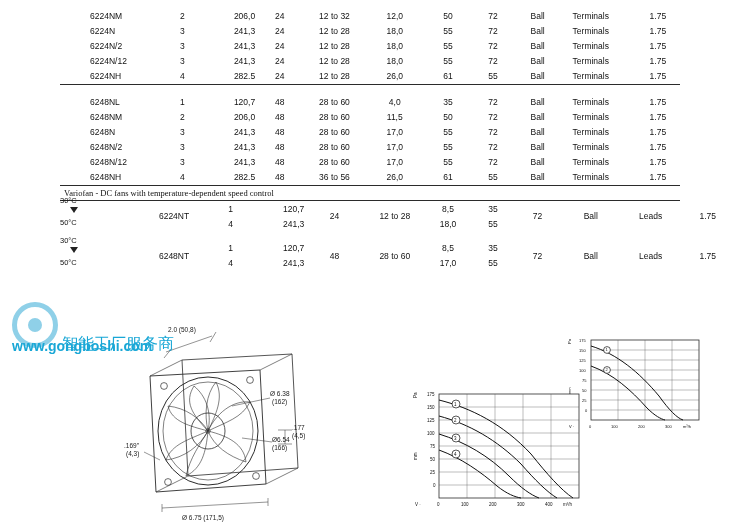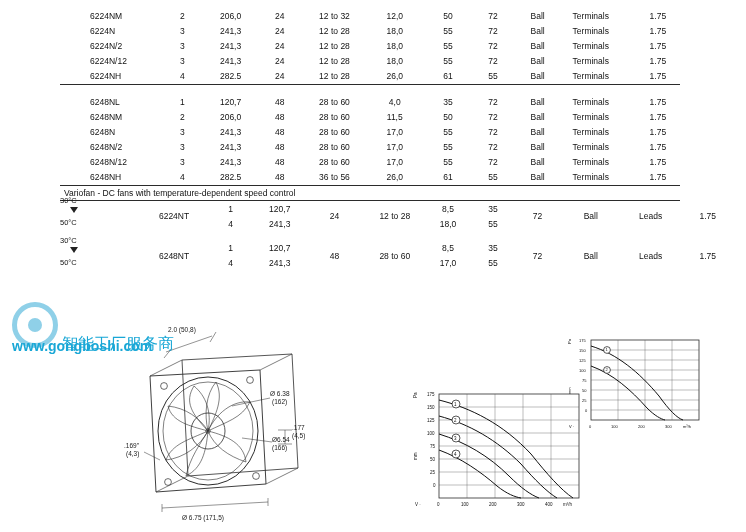--- a/index.html
+++ b/index.html
@@ -5,36 +5,36 @@
   html,body{margin:0;padding:0;background:#ffffff;}
   body{width:746px;height:532px;position:relative;font-family:"Liberation Sans",sans-serif;color:#111;overflow:hidden;}
   .page{position:absolute;left:0;top:0;width:746px;height:376px;}
 
   
   .spec-table{position:absolute;left:60px;top:8px;width:670px;font-size:8.5px;}
   table{border-collapse:collapse;width:100%;}
   td{padding:1px 0 1px 0;vertical-align:middle;white-space:nowrap;}
   .c-model{width:86px;padding-left:30px;}
   .c-phase{width:56px;text-align:center;}
-  .c-dim{width:64px;text-align:center;}
+  .c-dim{width:64px;text-align:right;}
   .c-volt{width:52px;text-align:center;}
   .c-range{width:76px;text-align:center;}
   .c-cur{width:62px;text-align:center;}
   .c-pow{width:56px;text-align:center;}
   .c-speed{width:62px;text-align:center;}
   .c-brg{width:62px;text-align:center;}
   .c-term{width:74px;text-align:center;}
   .c-wt{width:46px;text-align:right;padding-right:14px;}
 
   tr.row td{height:13.2px;}
   .rule-top td{border-top:1px solid #2b2b2b;height:0;padding:0;font-size:0;}
   .gap td{height:9px;padding:0;font-size:0;}
 
   .section-row td{border-top:1px solid #2b2b2b;border-bottom:1px solid #2b2b2b;
-      padding:2px 0 2px 4px;font-size:8.5px;}
+      padding:2px 0 2px 4px;font-size:8.5px;font-family:Liberation Serif, serif;}
   .section-row .sect{padding-left:4px;text-align:left;}
 
   
   .vario{position:relative;}
   .vario td{height:13.2px;}
   .temp-cell{position:relative;width:30px;padding-left:0;}
   .tempbox{position:relative;width:30px;height:26px;font-size:7.5px;line-height:1;}
   .t-hi{position:absolute;left:0;top:-6px;}
   .t-lo{position:absolute;left:0;top:16px;}
   .t-arrow{position:absolute;left:10px;top:4px;width:0;height:0;

